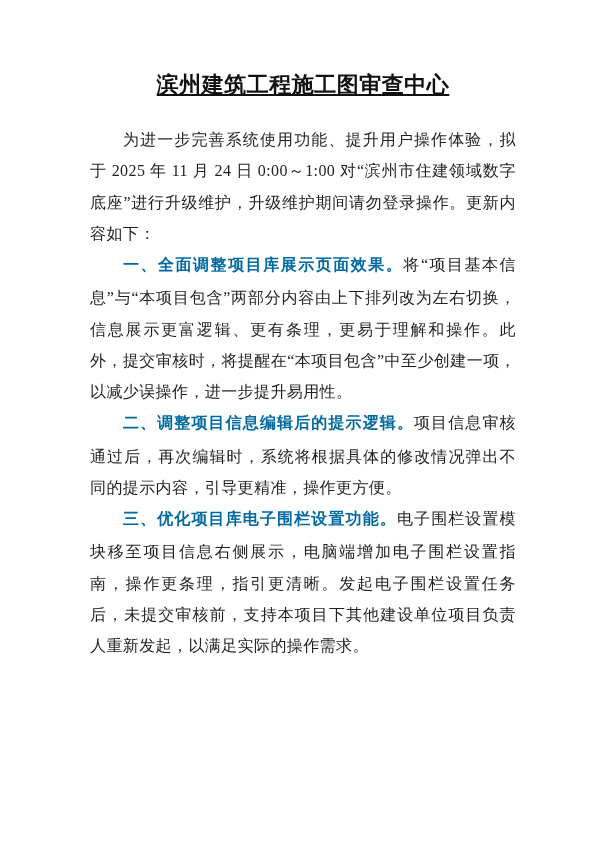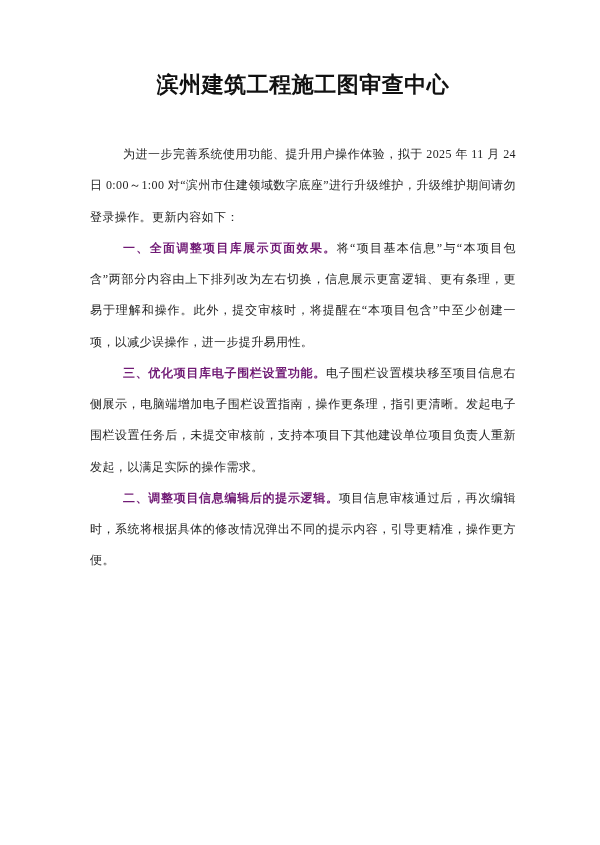--- a/index.html
+++ b/index.html
@@ -15,51 +15,51 @@
     overflow: hidden;
   }
   .title {
     text-align: center;
     font-weight: 700;
     font-size: 22px;
     line-height: 36px;
     letter-spacing: 0.5px;
     color: #111111;
   }
-  .title-line { white-space: nowrap; }
+  .title-line { white-space: nowrap; text-decoration: underline; }
   .doc-body {
-    margin-top: 36px;
-    font-size: 12px;
+    margin-top: 21px;
+    font-size: 16px;
     line-height: 31.25px;
     letter-spacing: 0.4px;
     text-align: justify;
   }
   .para {
     margin: 0;
     text-indent: 33px;
   }
   .hd {
-    font-family: Liberation Serif, serif;
+    font-family: Liberation Mono, monospace;
     font-weight: 700;
-    color: #701a75;
+    color: #0369a1;
   }
 </style>
 </head>
 <body>
 
 <div class="page">
 
   <header class="title">
     <div class="title-line">滨州建筑工程施工图审查中心</div>
   </header>
 
   <main class="doc-body">
 
     <p class="para"><span>为进一步完善系统使用功能、提升用户操作体验，拟于 2025 年 11 月 24 日 0:00～1:00 对“滨州市住建领域数字底座”进行升级维护，升级维护期间请勿登录操作。更新内容如下：</span></p>
 
     <p class="para"><b class="hd">一、全面调整项目库展示页面效果。</b><span>将“项目基本信息”与“本项目包含”两部分内容由上下排列改为左右切换，信息展示更富逻辑、更有条理，更易于理解和操作。此外，提交审核时，将提醒在“本项目包含”中至少创建一项，以减少误操作，进一步提升易用性。</span></p>
 
+    <p class="para"><b class="hd">二、调整项目信息编辑后的提示逻辑。</b><span>项目信息审核通过后，再次编辑时，系统将根据具体的修改情况弹出不同的提示内容，引导更精准，操作更方便。</span></p>
+
     <p class="para"><b class="hd">三、优化项目库电子围栏设置功能。</b><span>电子围栏设置模块移至项目信息右侧展示，电脑端增加电子围栏设置指南，操作更条理，指引更清晰。发起电子围栏设置任务后，未提交审核前，支持本项目下其他建设单位项目负责人重新发起，以满足实际的操作需求。</span></p>
-
-    <p class="para"><b class="hd">二、调整项目信息编辑后的提示逻辑。</b><span>项目信息审核通过后，再次编辑时，系统将根据具体的修改情况弹出不同的提示内容，引导更精准，操作更方便。</span></p>
 
   </main>
 </div>
 
 </body></html>

